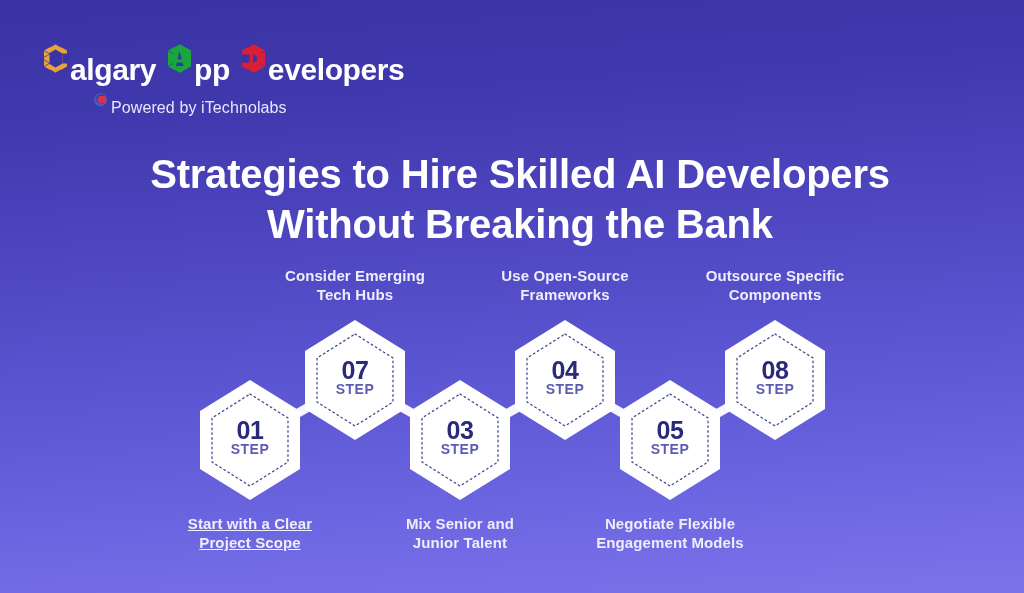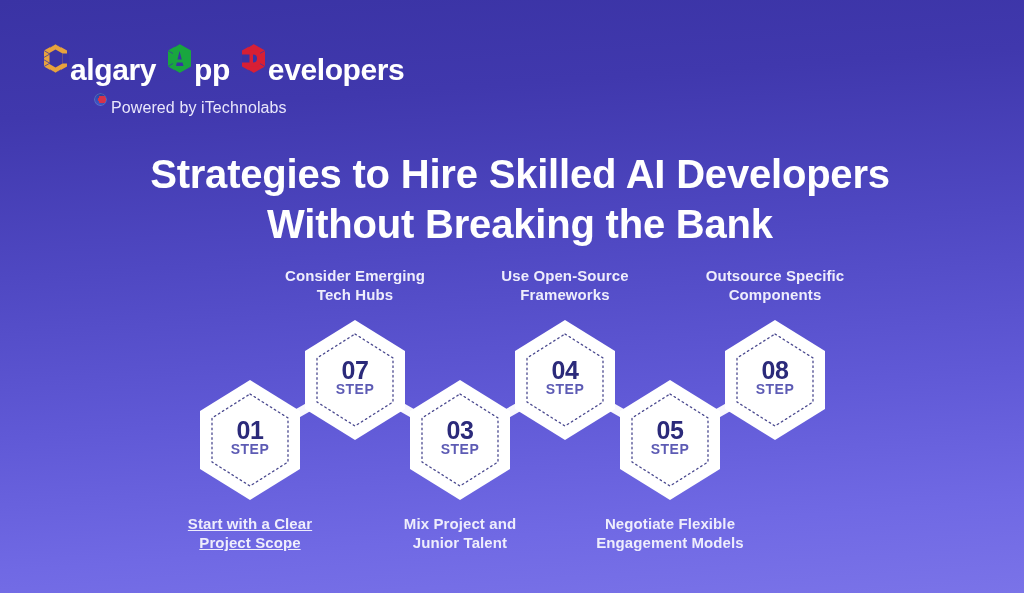--- a/index.html
+++ b/index.html
@@ -169,21 +169,21 @@
       </div>
       <div class="hexwrap" style="left: 406px; top: 128px;">
         <svg class="hexsvg" viewBox="0 0 108 124">
           <path d="M54 2 L104 33 L104 91 L54 122 L4 91 L4 33 Z" fill="#ffffff"></path>
           <path d="M54 16 L92 40 L92 84 L54 108 L16 84 L16 40 Z" fill="none" stroke="#3b3a86" stroke-width="1.3" stroke-dasharray="1.6 3.2" stroke-linecap="round" opacity="0.92"></path>
         </svg>
         <div class="hexnum">03</div>
         <div class="hexstep">STEP</div>
       </div>
       <div class="caption" style="left: 345px; top: 264px;">
-        <div>Mix Project and</div>
+        <div>Mix Senior and</div>
         <div>Junior Talent</div>
       </div>
       <div class="hexwrap" style="left: 511px; top: 68px;">
         <svg class="hexsvg" viewBox="0 0 108 124">
           <path d="M54 2 L104 33 L104 91 L54 122 L4 91 L4 33 Z" fill="#ffffff"></path>
           <path d="M54 16 L92 40 L92 84 L54 108 L16 84 L16 40 Z" fill="none" stroke="#3b3a86" stroke-width="1.3" stroke-dasharray="1.6 3.2" stroke-linecap="round" opacity="0.92"></path>
         </svg>
         <div class="hexnum">04</div>
         <div class="hexstep">STEP</div>
       </div>

